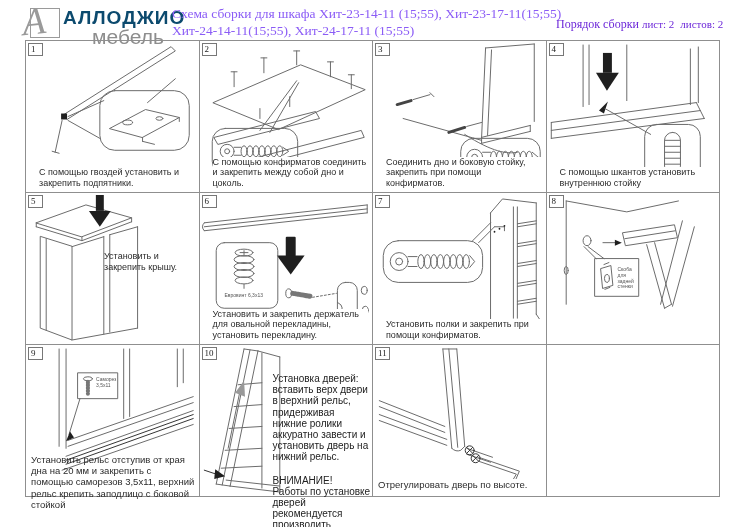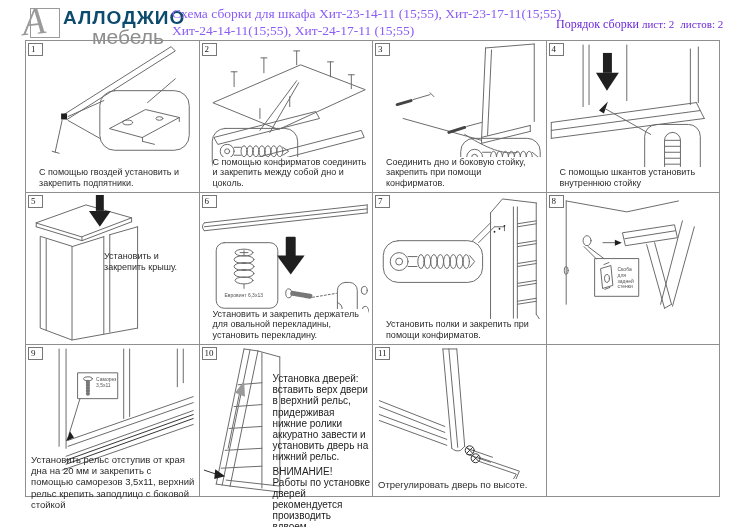--- a/index.html
+++ b/index.html
@@ -28,21 +28,21 @@
   .art .rib { stroke:#777; stroke-width:5; stroke-dasharray:1.6 1.6; }
   .art .rib-sm { stroke:#777; stroke-width:4; stroke-dasharray:1.4 1.4; }
   .art .dark { stroke:#333; }
   .cap { position:absolute; z-index:2; font-size:9px; line-height:1.2; color:#2b2b2b; background:#fff; }
   .cap-b { left:13px; right:4px; bottom:3px; }
   .cap-p5 { left:78px; top:58px; width:95px; background:transparent; }
   .cap-p9 { left:5px; right:4px; top:109px; font-size:9.5px; line-height:1.18; background:transparent; }
   .cap-p11 { left:5px; right:4px; bottom:6px; font-size:9.5px; }
   .p10text { position:absolute; left:73px; top:28px; width:98px; z-index:2; font-size:10px; line-height:1.12; color:#222; }
   .p10text p { margin:0; }
-  .p10text .gap { margin-top:3px; }
+  .p10text .gap { margin-top:12px; }
   .co-label { position:absolute; z-index:2; font-size:5px; line-height:1.15; color:#555; }
 </style>
 </head>
 <body>
 
 <div class="page">
 
   <div class="logo-box">
     <span class="logo-letter">А</span>
   </div>

